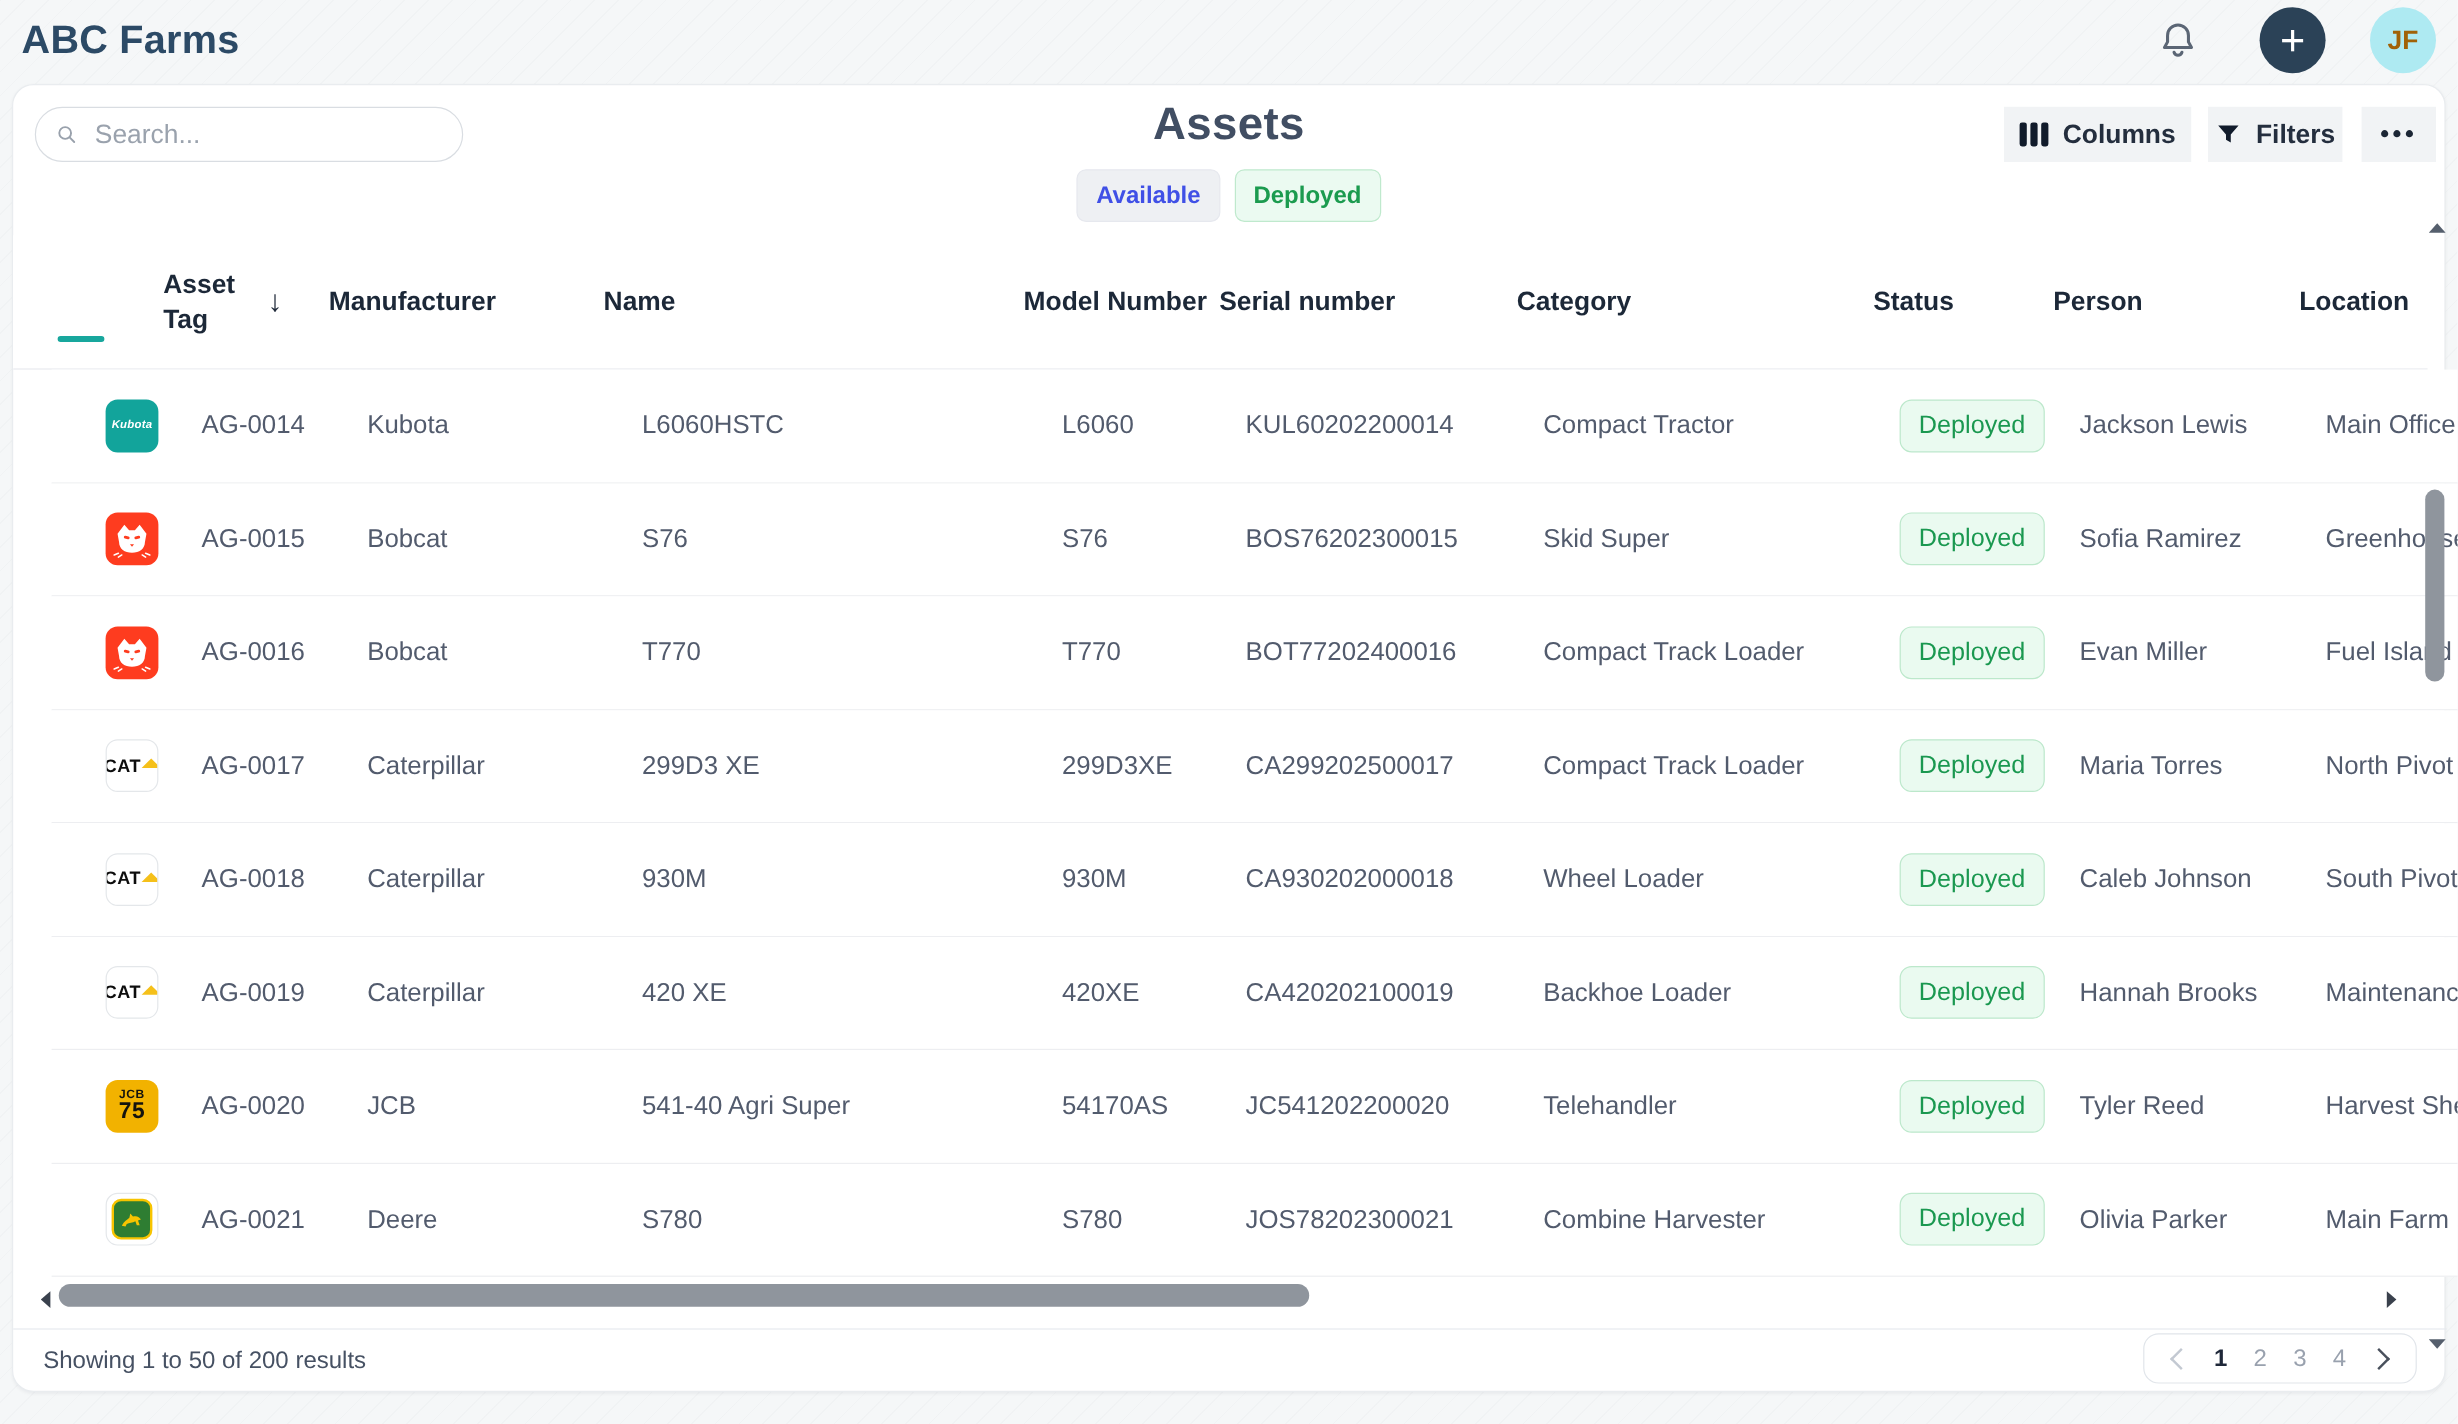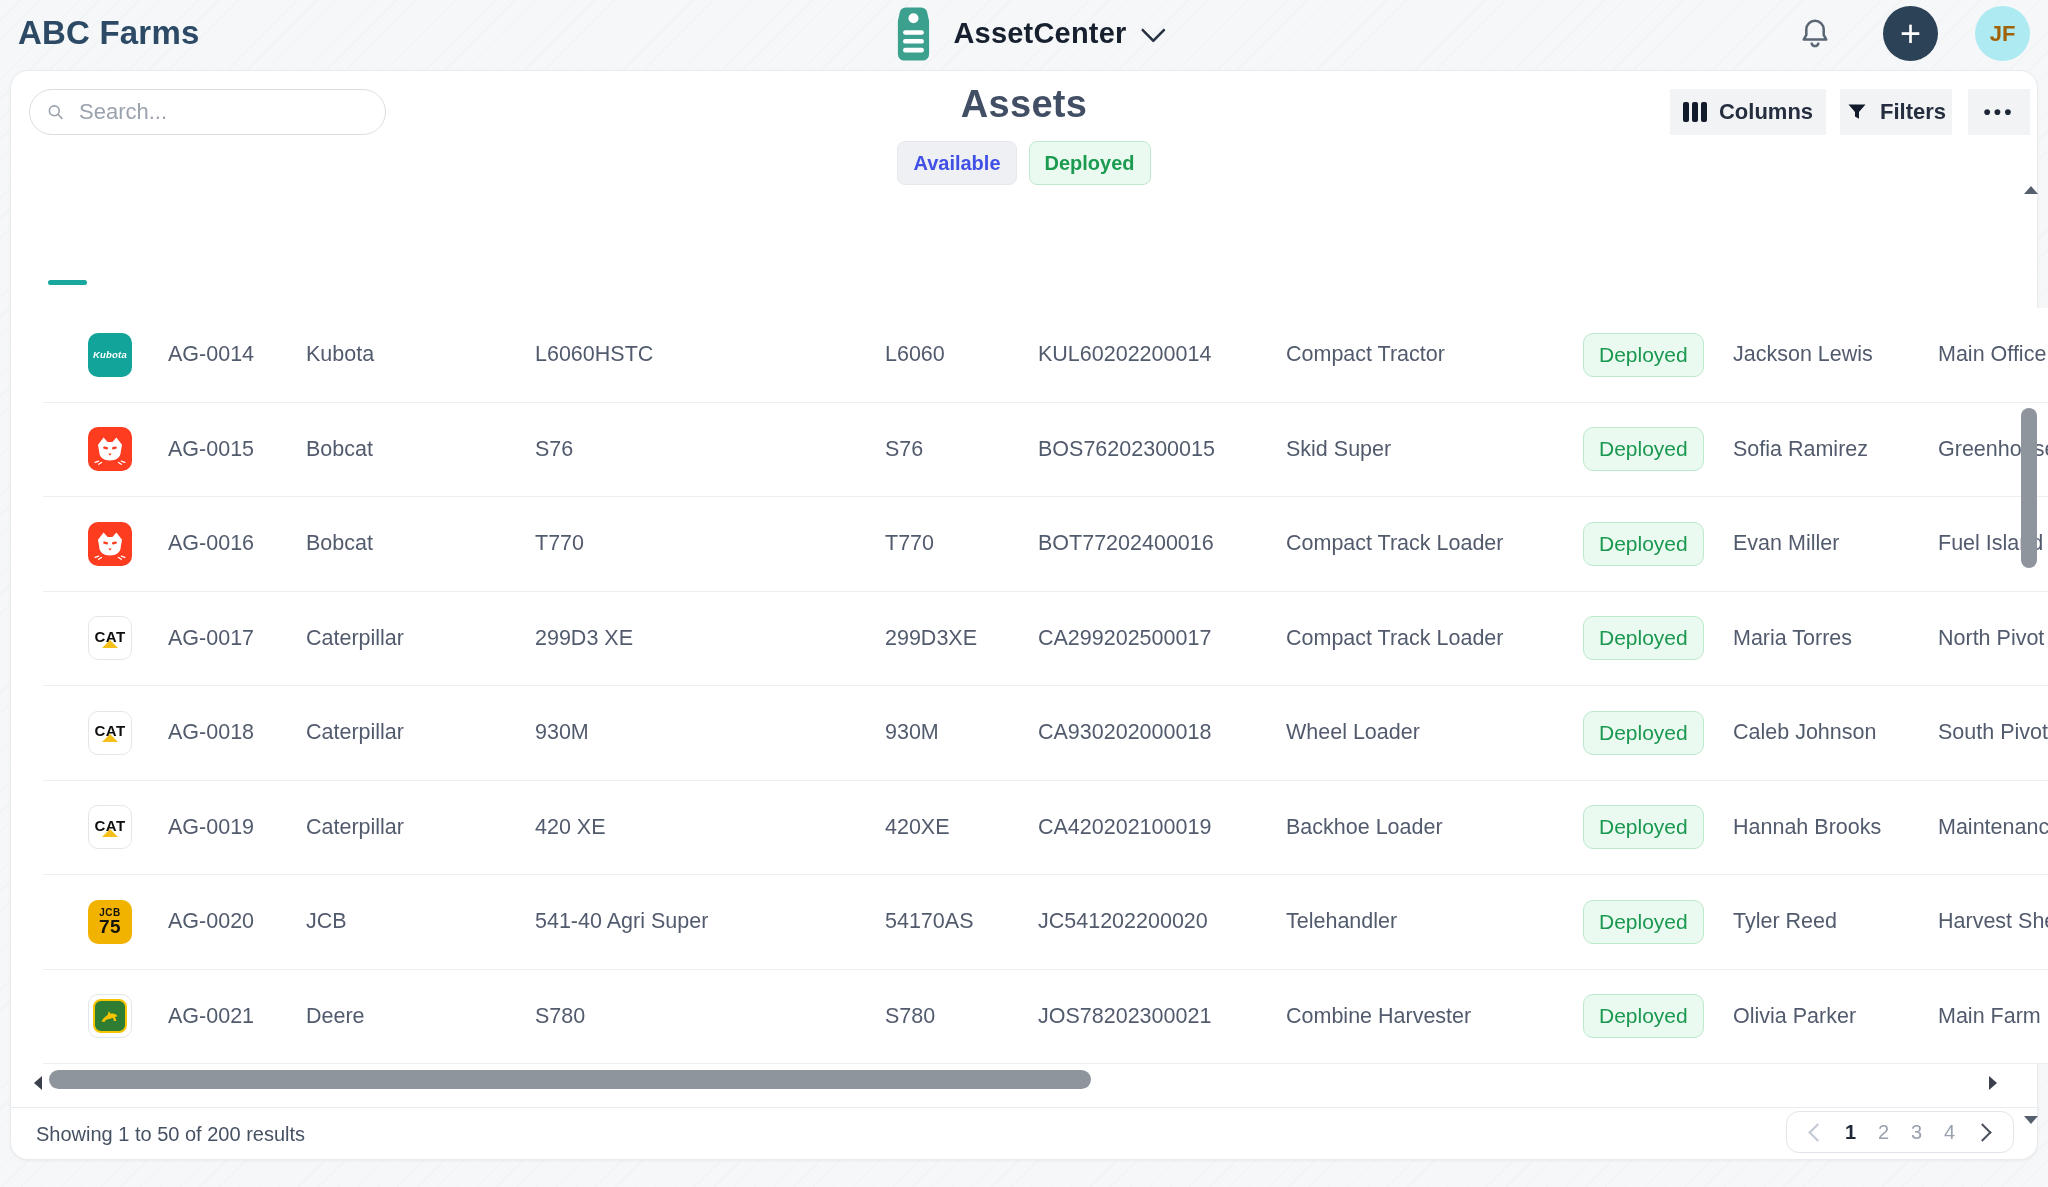--- a/index.html
+++ b/index.html
@@ -89,21 +89,21 @@
   
   .badge{display:inline-flex;align-items:center;height:42px;padding:0 15px;border-radius:10px;
     background:#eafaf0;border:1.5px solid #bce8cb;color:#1a9850;font-size:21px;font-weight:500;}
 
   
   .logo{width:44px;height:44px;border-radius:10px;display:flex;align-items:center;justify-content:center;
     box-sizing:border-box;position:relative;overflow:hidden;}
   .logo.kubota{background:#12a49b;}
   .kub-text{color:#fff;font-size:9.5px;font-weight:700;font-style:italic;letter-spacing:.2px;}
   .logo.bobcat{background:#fe3c1f;}
-  .logo.cat{background:#fff;border:1px solid #e4e7ea;flex-direction:column;}
+  .logo.cat{background:#fff;border:1px solid #e4e7ea;flex-direction:row;}
   .cat-text{color:#0d0d0d;font-size:15px;font-weight:800;letter-spacing:.5px;line-height:1;z-index:2;}
   .cat-tri{width:0;height:0;border-left:8px solid transparent;border-right:8px solid transparent;
     border-bottom:8px solid #f5c01a;margin-top:-4px;}
   .logo.jcb{background:#f2b200;flex-direction:column;line-height:1;}
   .jcb-top{color:#14130e;font-size:10px;font-weight:800;letter-spacing:.5px;}
   .jcb-75{color:#14130e;font-size:19px;font-weight:800;letter-spacing:.5px;margin-top:-1px;}
   .logo.deere{background:#fff;border:1px solid #e4e7ea;}
   .deere-inner{width:34px;height:34px;border-radius:8px;background:#2e7d32;border:2px solid #f7c400;
     display:flex;align-items:center;justify-content:center;box-sizing:border-box;}
 
@@ -135,31 +135,20 @@
   .pg-next .pg-chev{transform:rotate(-45deg);color:#49505c;}
 </style>
 </head>
 <body>
 
 <div id="screen">
 
   <div class="topbar">
     <div class="company">ABC Farms</div>
 
-    <div class="brand">
-      <svg width="50" height="56" viewBox="0 0 24 28">
-        <path d="M8.2 1.2 h7.6 a3.2 3.2 0 0 1 3.2 3.2 l0.8 3.6 v16.6 a3.2 3.2 0 0 1 -3.2 3.2 H7.4 a3.2 3.2 0 0 1 -3.2 -3.2 V8 l0.8 -3.6 a3.2 3.2 0 0 1 3.2 -3.2 z" fill="#3ba08e"></path>
-        <circle cx="12" cy="6.6" r="2.5" fill="#ffffff"></circle>
-        <rect x="6.8" y="12.6" width="10.4" height="2.3" rx="1.1" fill="#ffffff"></rect>
-        <rect x="6.8" y="17" width="10.4" height="2.3" rx="1.1" fill="#ffffff"></rect>
-        <rect x="6.8" y="21.4" width="10.4" height="2.3" rx="1.1" fill="#ffffff"></rect>
-      </svg>
-      <span class="brand-name">AssetCenter</span>
-      <span class="chev-down"></span>
-    </div>
 
     <div class="bell">
       <svg width="36" height="36" viewBox="0 0 24 24">
         <path d="M12 3.2 a5.8 5.8 0 0 1 5.8 5.8 v3.6 l1.7 3.1 H4.5 l1.7 -3.1 V9 A5.8 5.8 0 0 1 12 3.2 z" fill="none" stroke="#5b6675" stroke-width="1.7" stroke-linejoin="round"></path>
         <path d="M9.8 18.4 a2.3 2.3 0 0 0 4.4 0" fill="none" stroke="#5b6675" stroke-width="1.7" stroke-linecap="round"></path>
       </svg>
     </div>
 
     <div class="plus-btn">
       <span>+</span>
@@ -198,20 +187,35 @@
     <button class="tool-btn btn-filters">
       <svg width="22" height="22" viewBox="0 0 22 22">
         <path d="M2.5 3.5 h17 l-6.5 7.6 v6.6 l-4 -2.2 v-4.4 z" fill="#111b2b"></path>
       </svg>
       <span>Filters</span>
     </button>
     <button class="tool-btn btn-more">
       <span>•••</span>
     </button>
 
+    <div class="thead">
+      <div class="c-logo th"></div>
+      <div class="c-tag th th-tag">
+        <span class="lbl">Asset Tag</span>
+        <span class="sort-arrow">↓</span>
+      </div>
+      <div class="c-mfr th">Manufacturer</div>
+      <div class="c-name th">Name</div>
+      <div class="c-model th">Model Number</div>
+      <div class="c-serial th">Serial number</div>
+      <div class="c-cat th">Category</div>
+      <div class="c-status th">Status</div>
+      <div class="c-person th">Person</div>
+      <div class="c-loc th">Location</div>
+    </div>
     <div class="partial-row-sliver"></div>
 
     <div class="rows">
 
       <div class="row">
         <div class="cell c-logo">
             <div class="logo kubota">
           <span class="kub-text">Kubota</span>
             </div>
           </div>

